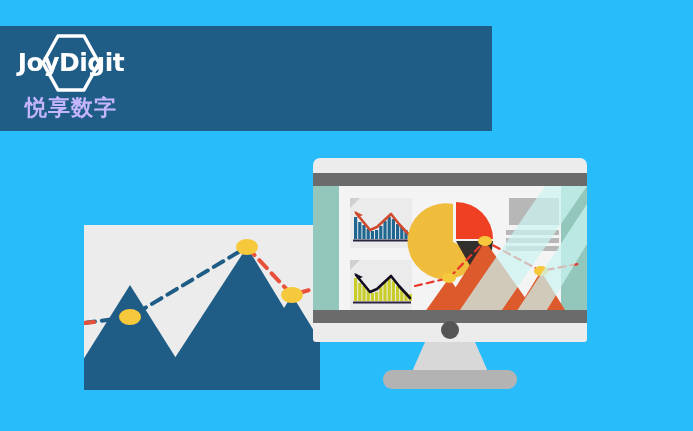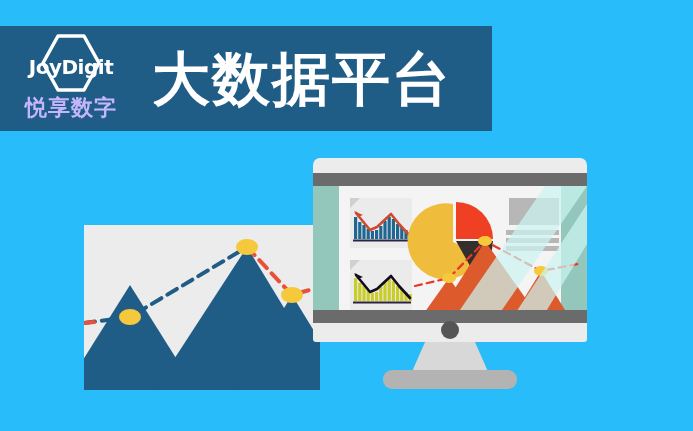--- a/index.html
+++ b/index.html
@@ -38,25 +38,25 @@
   #brand-logo .hex {
     position: absolute;
     left: 29px;
     top: 3px;
     width: 60px;
     height: 58px;
   }
   #brand-logo .brand-en {
     position: absolute;
     left: 0;
-    top: 24px;
+    top: 17px;
     width: 118px;
     text-align: center;
     color: #ffffff;
-    font-size: 20px;
+    font-size: 25px;
     font-weight: bold;
     letter-spacing: -0.5px;
     font-family: "DejaVu Sans", sans-serif;
   }
   #brand-logo .brand-cn {
     position: absolute;
     left: 0;
     top: 62px;
     width: 118px;
     text-align: center;
@@ -164,21 +164,20 @@
   <div id="header-banner">
 
     <div id="brand-logo">
       <svg class="hex" viewBox="0 0 60 58">
         <polygon points="17,2 43,2 58,29 43,56 17,56 2,29" fill="none" stroke="#ffffff" stroke-width="3.5" stroke-linejoin="round"></polygon>
       </svg>
       <div class="brand-en">JoyDigit</div>
       <div class="brand-cn">悦享数字</div>
     </div>
 
-    <div id="banner-title">大数据平台</div>
   </div>
 
   <div id="left-panel">
     <svg width="236" height="165" viewBox="0 0 236 165">
 
       <g>
         <polygon points="-20,165 46,60 112,165" fill="#1f5c86"></polygon>
         <polygon points="70,165 163,22 250,165" fill="#1f5c86"></polygon>
         <polygon points="150,165 208,70 266,165" fill="#1f5c86"></polygon>
       </g>

